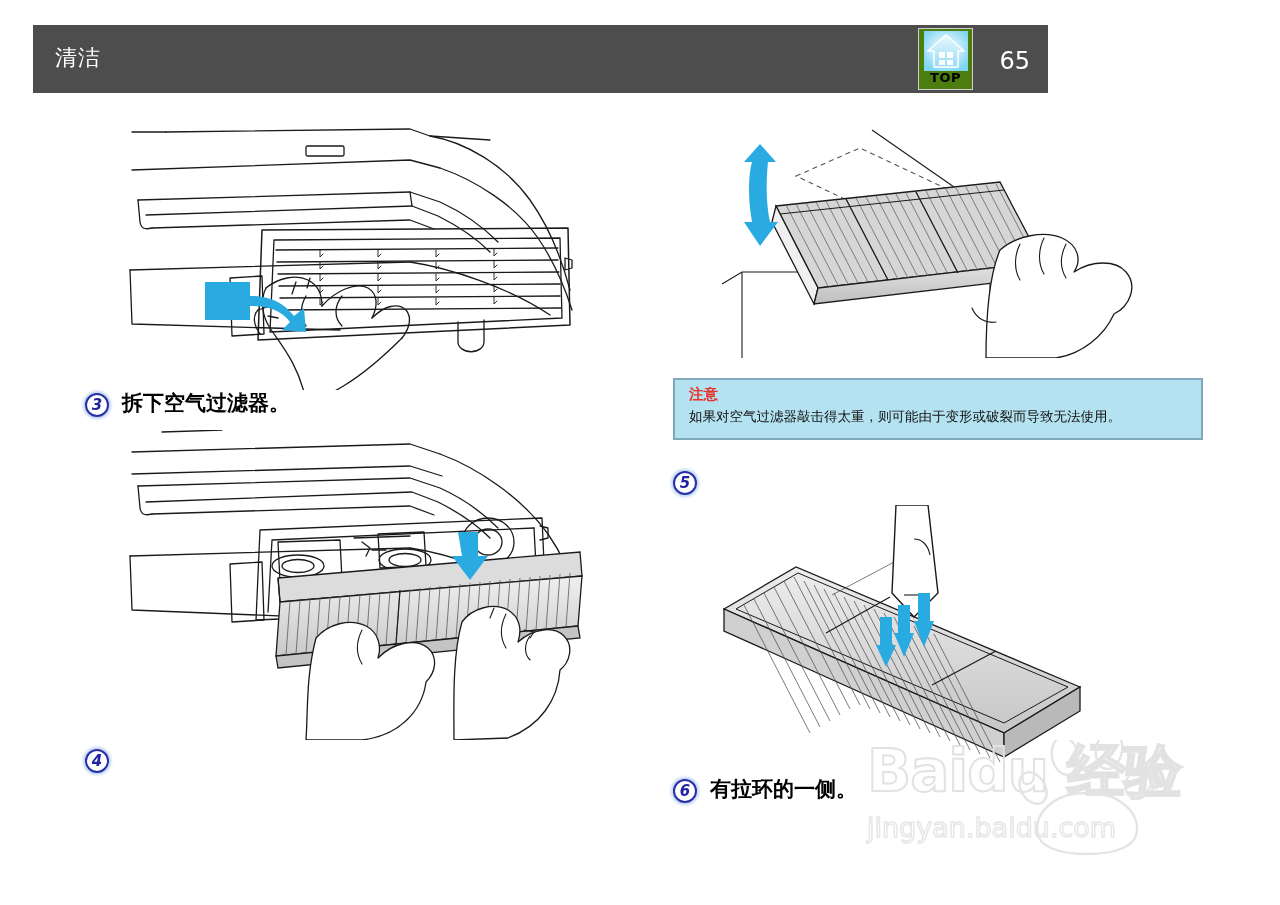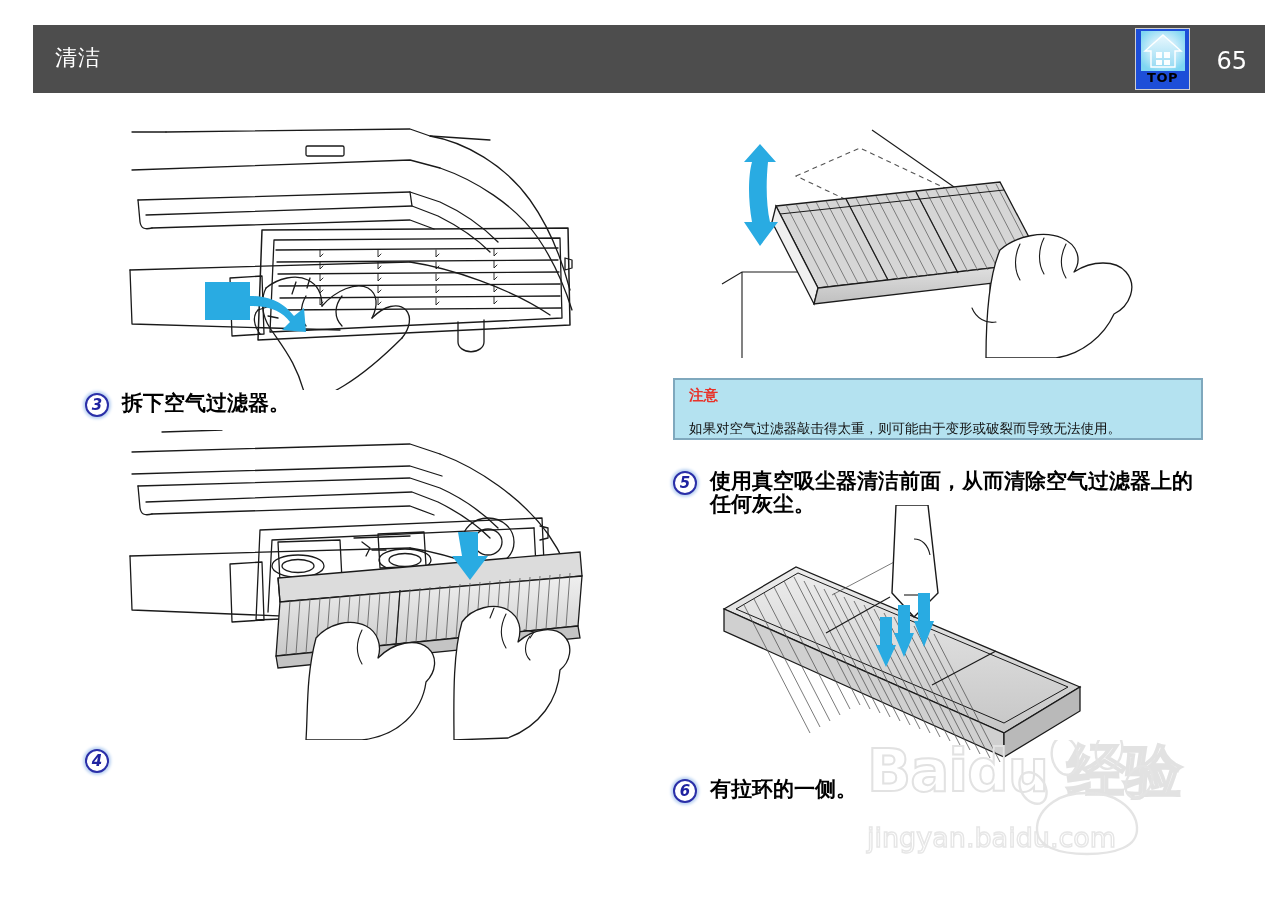--- a/index.html
+++ b/index.html
@@ -13,42 +13,42 @@
     position: relative;
     overflow: hidden;
     font-family: "DejaVu Sans", "Liberation Sans", sans-serif;
   }
 
   
   #header-bar {
     position: absolute;
     left: 33px;
     top: 25px;
-    width: 1232px;
+    width: 1015px;
     height: 68px;
     background: #4d4d4d;
     box-sizing: border-box;
     text-align: right;
   }
   #header-title {
     position: absolute;
     left: 22px;
     top: 18px;
     color: #ffffff;
     font-size: 22px;
     letter-spacing: 1px;
     font-family: "DejaVu Sans", "Liberation Sans", sans-serif;
   }
   #top-icon {
     position: absolute;
     right: 75px;
     top: 3px;
     width: 55px;
     height: 62px;
-    background: #1d4ed8;
+    background: #4d7c0f;
     border: 1px solid #cfcfcf;
     box-sizing: border-box;
     display: flex;
     flex-direction: column;
     align-items: center;
     justify-content: flex-start;
     padding-top: 2px;
   }
   #top-icon .house-wrap {
     width: 44px;
@@ -137,27 +137,27 @@
     background: #b4e2f0;
     border: 2px solid #7fa8bd;
     box-sizing: border-box;
     padding: 6px 12px 0 14px;
   }
   #caution-title {
     color: #e8332a;
     font-size: 14.5px;
     font-weight: bold;
     line-height: 18px;
-    font-family: Liberation Serif, serif;
+    font-family: Liberation Mono, monospace;
   }
   #caution-body {
     color: #111111;
     font-size: 13.5px;
     line-height: 20px;
-    margin-top: 14px;
+    margin-top: 2px;
     font-family: "DejaVu Sans", "Liberation Sans", sans-serif;
   }
 
   
   #watermark {
     position: absolute;
     left: 867px;
     top: 740px;
     width: 360px;
     height: 120px;
@@ -172,21 +172,21 @@
     line-height: 62px;
     font-family: "DejaVu Sans", "Liberation Sans", sans-serif;
     white-space: nowrap;
   }
   #watermark .wm-line2 {
     font-size: 27px;
     color: rgba(0,0,0,0);
     -webkit-text-stroke: 1.4px #e6e6e6;
     letter-spacing: 0px;
     line-height: 32px;
-    margin-top: 20px;
+    margin-top: 10px;
     font-family: "DejaVu Sans", "Liberation Sans", sans-serif;
     white-space: nowrap;
   }
   svg { display: block; }
 </style>
 </head>
 <body>
 
 <div id="header-bar">
   <div id="header-title">清洁</div>
@@ -496,23 +496,20 @@
 <div id="caution-box">
   <div id="caution-title">注意</div>
   <div id="caution-body">如果对空气过滤器敲击得太重，则可能由于变形或破裂而导致无法使用。</div>
 </div>
 
 <div class="step" style="left:672px; top:470px; width:540px;">
   <div class="step-circle">
     <div class="ring"></div>
     <div class="num">5</div>
   </div>
-  <div>
-    <div class="step-text">使用真空吸尘器清洁前面，从而清除空气过滤器上的任何灰尘。</div>
-  </div>
 </div>
 
 <div class="fig" style="left:700px; top:505px; width:410px; height:272px;">
   <svg width="410" height="272" viewBox="0 0 410 272">
     <defs>
       <linearGradient id="filterFaceC" x1="0" y1="0" x2="0" y2="1">
         <stop offset="0%" stop-color="#ededed"></stop>
         <stop offset="100%" stop-color="#c6c6c6"></stop>
       </linearGradient>
     </defs>

